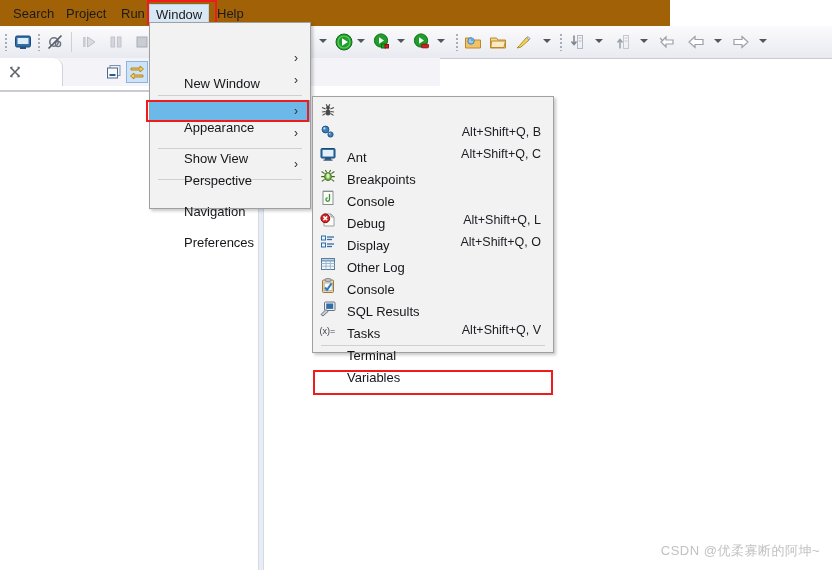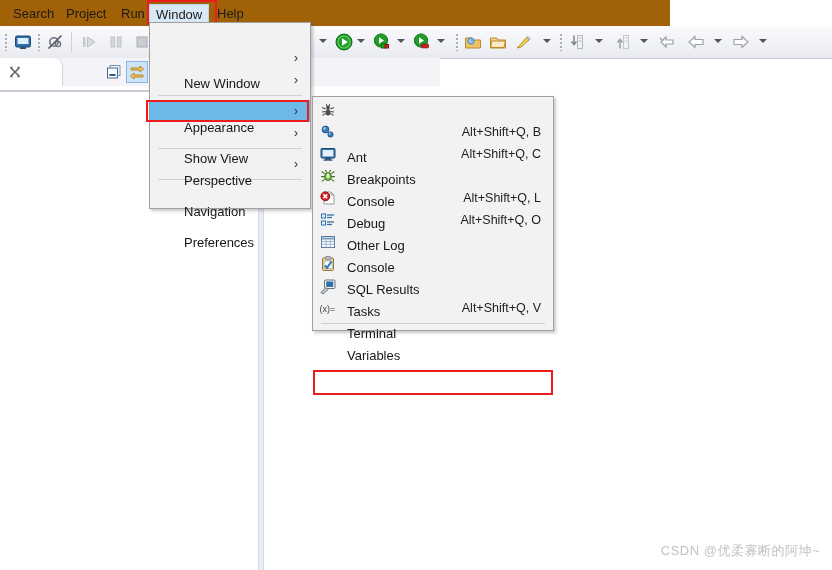--- a/index.html
+++ b/index.html
@@ -387,20 +387,31 @@
           <ellipse cx="9" cy="9.6" rx="3.4" ry="3.9" fill="#7fba4a" stroke="#3d6b1f"></ellipse>
           <ellipse cx="9" cy="9" rx="1.6" ry="2.4" fill="#d9efc2"></ellipse>
           <path d="M5.6 6.6 L2.6 4.5 M5.6 9.6 L2.2 9.6 M5.6 12.4 L2.8 14.4 M12.4 6.6 L15.4 4.5 M12.4 9.6 L15.8 9.6 M12.4 12.4 L15.2 14.4" stroke="#3d6b1f" stroke-width="1.1"></path>
           <path d="M7.6 5.6 L6.4 3 M10.4 5.6 L11.6 3" stroke="#3d6b1f" stroke-width="1.1"></path>
         </svg>
       </span>
       <span class="lbl">Debug</span>
       <span class="accel"></span>
     </div>
 
+    <div class="mi">
+      <span class="iconbox">
+        <svg width="18" height="18" viewBox="0 0 18 18">
+          <rect x="4" y="2.5" width="10" height="13" fill="#fdfdf6" stroke="#8a8f96"></rect>
+          <path d="M10.5 5 v5.6 a1.8 1.8 0 1 1 -1.8 -1.8" fill="none" stroke="#2f8f3e" stroke-width="1.3"></path>
+          <path d="M5 2.5 v-1.3 M7 2.5 v-1.3 M9 2.5 v-1.3 M11 2.5 v-1.3 M13 2.5 v-1.3" stroke="#8a8f96" stroke-width="1"></path>
+        </svg>
+      </span>
+      <span class="lbl">Display</span>
+      <span class="accel"></span>
+    </div>
 
     <div class="mi">
       <span class="iconbox">
         <svg width="18" height="18" viewBox="0 0 18 18">
           <path d="M5 3 h7 l3 3 v9 h-10 z" fill="#fdfdf8" stroke="#9a9fa6"></path>
           <path d="M12 3 v3 h3 z" fill="#e7e8ea" stroke="#9a9fa6"></path>
           <circle cx="6.3" cy="7.3" r="4.4" fill="#d42222" stroke="#8b1111"></circle>
           <path d="M4.4 5.4 L8.2 9.2 M8.2 5.4 L4.4 9.2" stroke="#ffffff" stroke-width="1.6"></path>
         </svg>
       </span>

